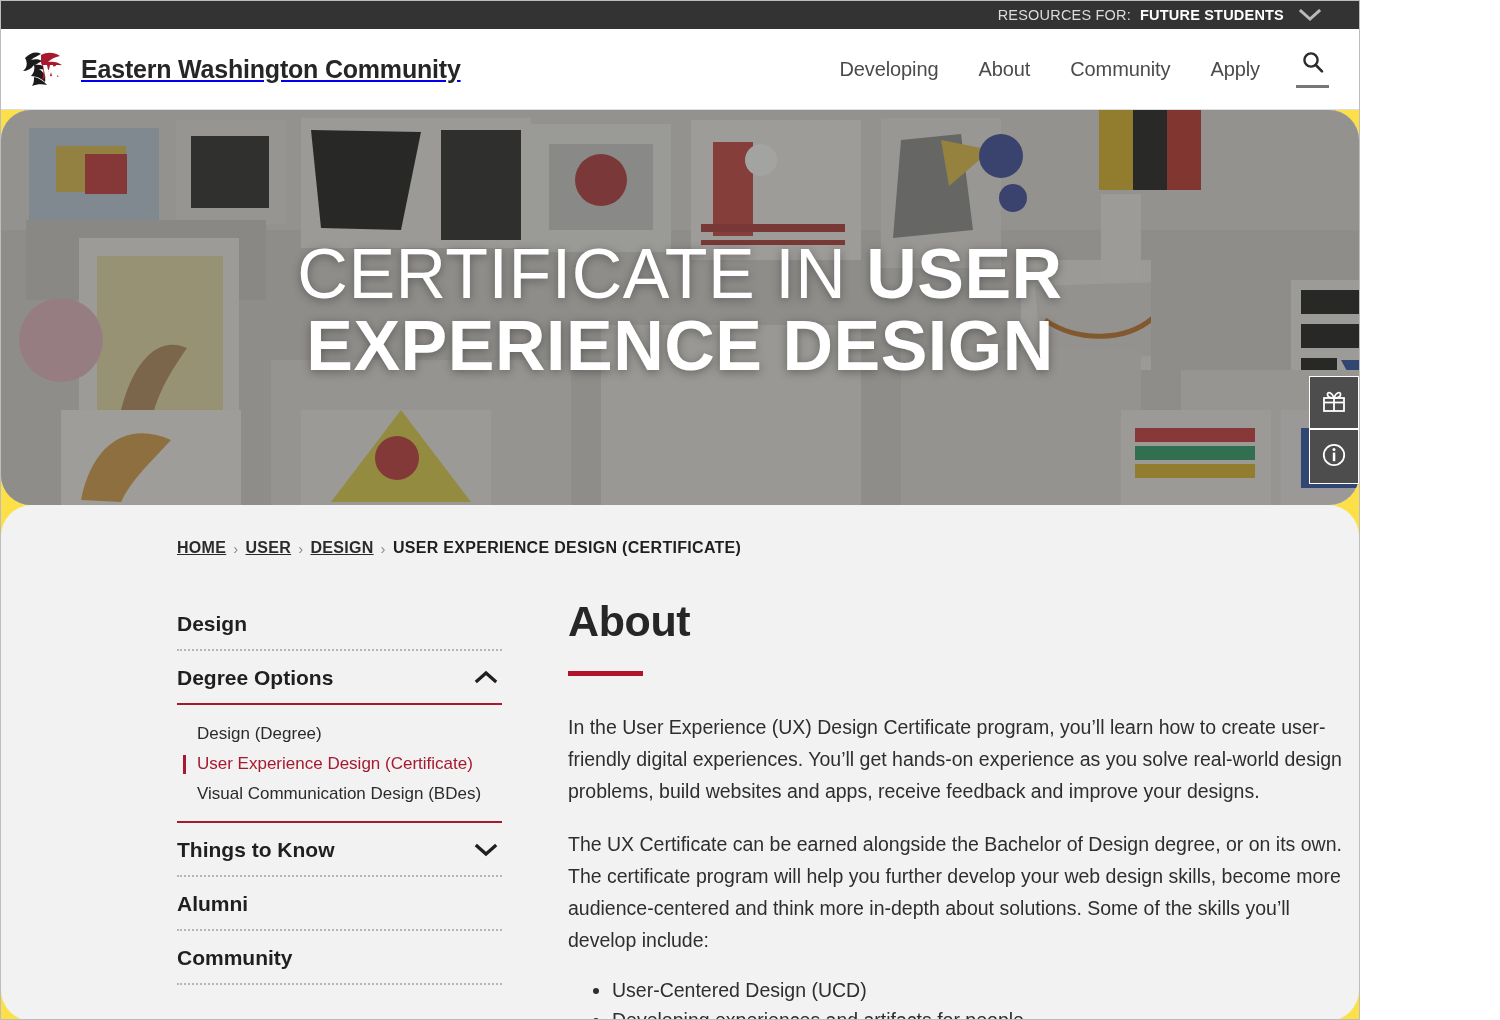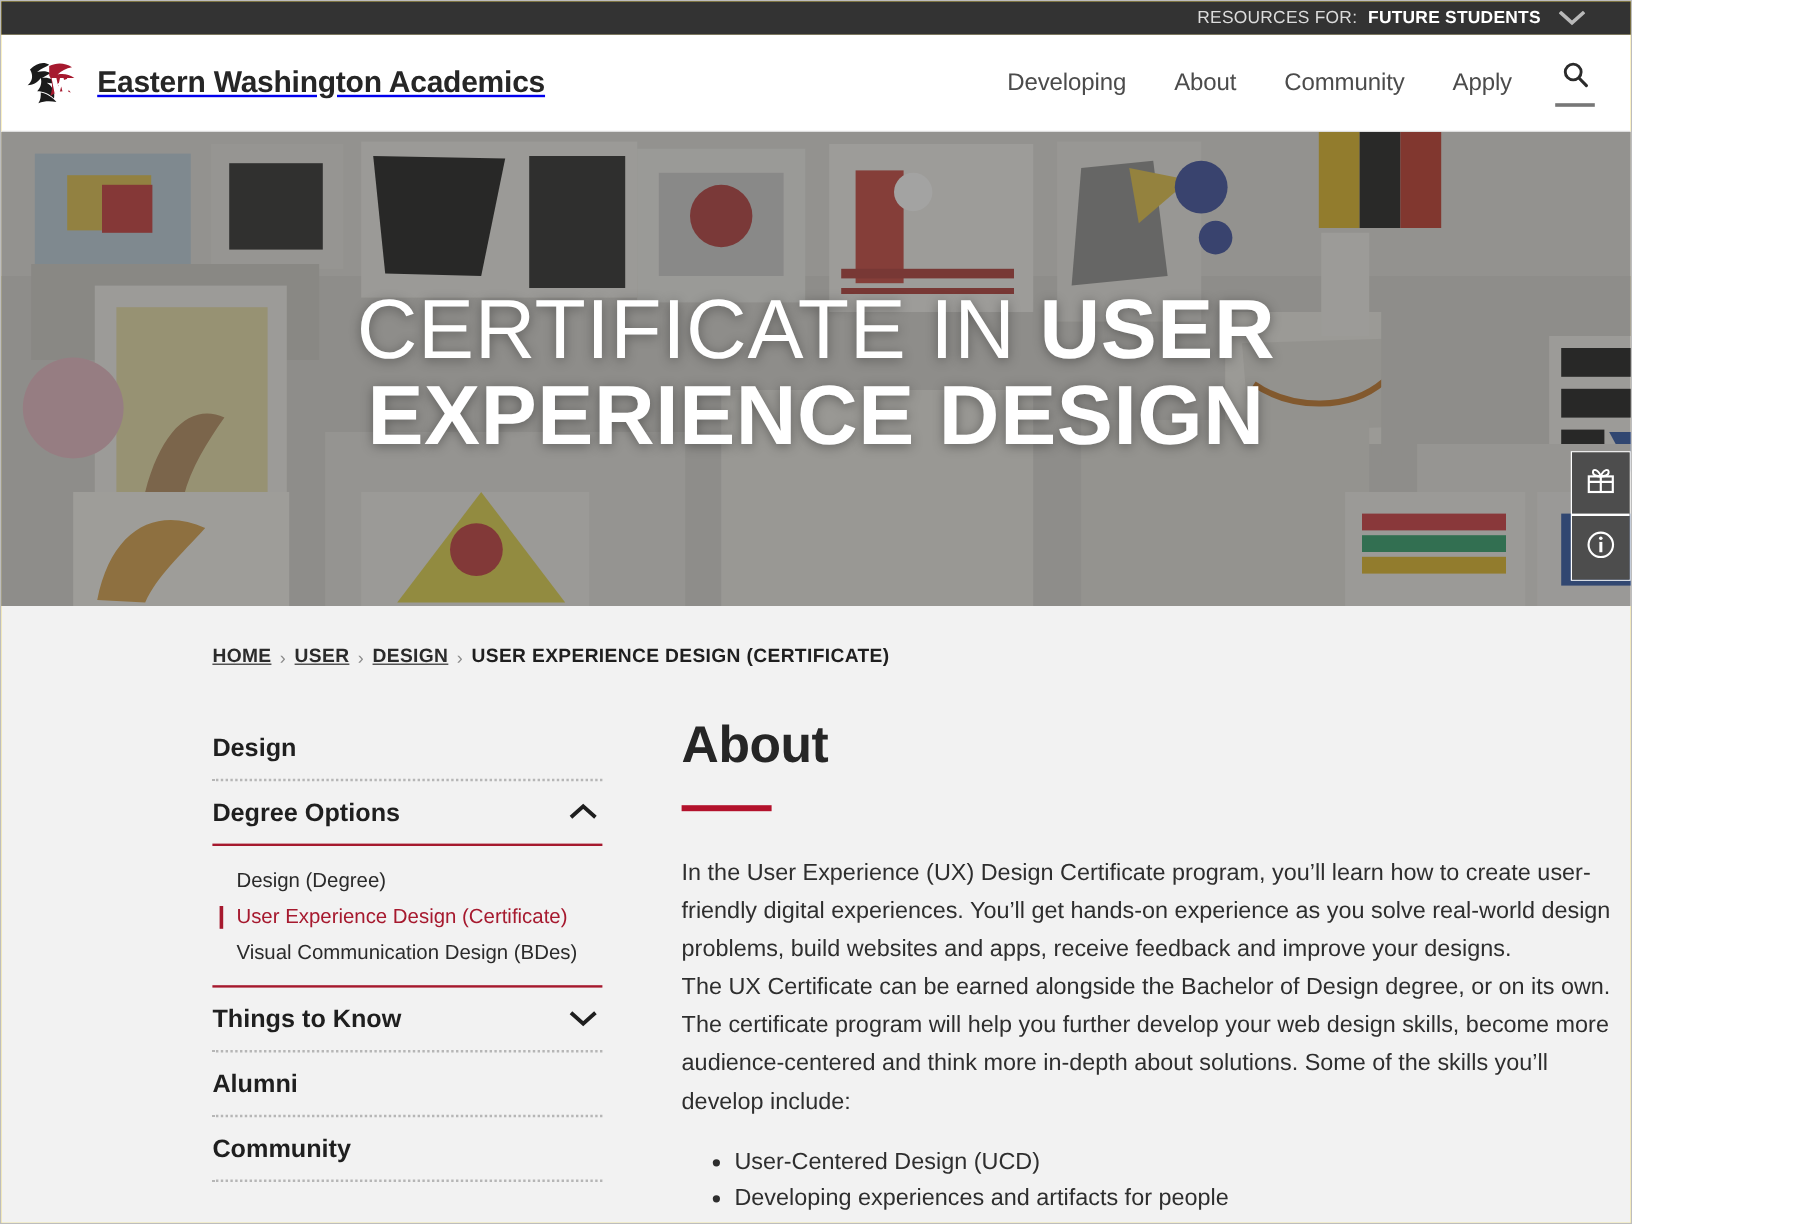--- a/index.html
+++ b/index.html
@@ -62,20 +62,21 @@
     margin-left: 16px; margin-right: 4px;
     display: flex; flex-direction: column; align-items: center; gap: 7px;
     cursor: pointer;
   }
   .nav-search-underline { width: 33px; height: 3px; background: #777777; }
 
   
   .hero {
     position: relative; height: 395px; overflow: hidden;
     background: #9a9a96;
+    border-radius: 30px;
   }
   .hero-photo { position: absolute; inset: 0; }
   .hero-scrim {
     position: absolute; inset: 0;
     background: rgba(54,54,52,0.46);
   }
   .hero-title {
     position: absolute; left: 0; right: 0; top: 128px;
     text-align: center; color: #ffffff; line-height: 1.03;
     padding: 0 130px;
@@ -99,20 +100,21 @@
     border-bottom: 2px solid #ffffff;
     cursor: pointer;
   }
   .rail-btn:last-child { border-bottom: none; }
 
   
   .content-wrap {
     padding: 34px 12px 0 0;
     background: #f2f2f2;
     height: calc(1020px - 28px - 81px - 395px);
+    border-radius: 31px;
   }
   .breadcrumb {
     padding-left: 176px;
     font-size: 16px; font-weight: 700; letter-spacing: .3px;
     color: #2b2b2b;
     display: flex; align-items: center; gap: 7px; flex-wrap: nowrap;
   }
   .crumb-link { color: #2b2b2b; text-decoration: underline; }
   .crumb-sep { color: #8a8a8a; font-weight: 400; font-size: 15px; }
   .crumb-current { color: #1f1f1f; }
@@ -149,21 +151,21 @@
   .page-title {
     font-size: 43px; font-weight: 700; color: #262626; letter-spacing: -.4px;
   }
   .title-rule {
     width: 75px; height: 5px; background: #b3122c; margin-top: 25px;
   }
   .body-copy {
     margin-top: 36px;
     font-size: 19.5px; line-height: 1.63; color: #2e2e2e;
   }
-  .body-copy p + p { }
+  .body-copy p + p { margin-top: 22px; }
   .skill-list { margin-top: 22px; padding-left: 44px; }
   .skill-list li {
     font-size: 19.5px; line-height: 1.28; color: #2e2e2e;
     margin-bottom: 5px;
   }
 </style>
 </head>
 <body>
 
 <div id="page">
@@ -188,21 +190,21 @@
                    L18 22 C23 25, 25 30, 24 35 C20 31, 15 29, 10 29 C13 26, 14 22, 13 18 C10 22, 6 24, 2 24
                    C6 21, 7 16, 4 11 Z" fill="#1b1b1b"></path>
           <path d="M20 8 C26 5, 33 5, 39 9 C34 10, 30 12, 27 15 C32 14, 37 15, 41 18
                    C35 18, 30 20, 26 24 C31 24, 35 26, 38 30 C32 28, 26 29, 21 33
                    C23 27, 23 21, 20 16 Z" fill="#a6192e"></path>
           <path d="M13 30 C18 31, 23 34, 26 38 C21 37, 16 37, 11 39 C13 36, 13 33, 13 30 Z" fill="#1b1b1b"></path>
           <path d="M22 18 L26 18 L27.5 25 L29 18 L32 18 L33.5 25 L35 18 L39 18 L35.5 31 L31.5 31
                    L30 25 L28.5 31 L24.5 31 Z" fill="#ffffff"></path>
         </svg>
       </span>
-      <span class="brand-name">Eastern Washington Academics</span>
+      <span class="brand-name">Eastern Washington Community</span>
     </a>
 
     <nav class="main-nav">
       <a class="nav-item" href="#">Developing</a>
       <a class="nav-item" href="#">About</a>
       <a class="nav-item" href="#">Community</a>
       <a class="nav-item" href="#">Apply</a>
       <div class="nav-search">
         <span>
           <svg width="24" height="24" viewBox="0 0 24 24" aria-hidden="true">

